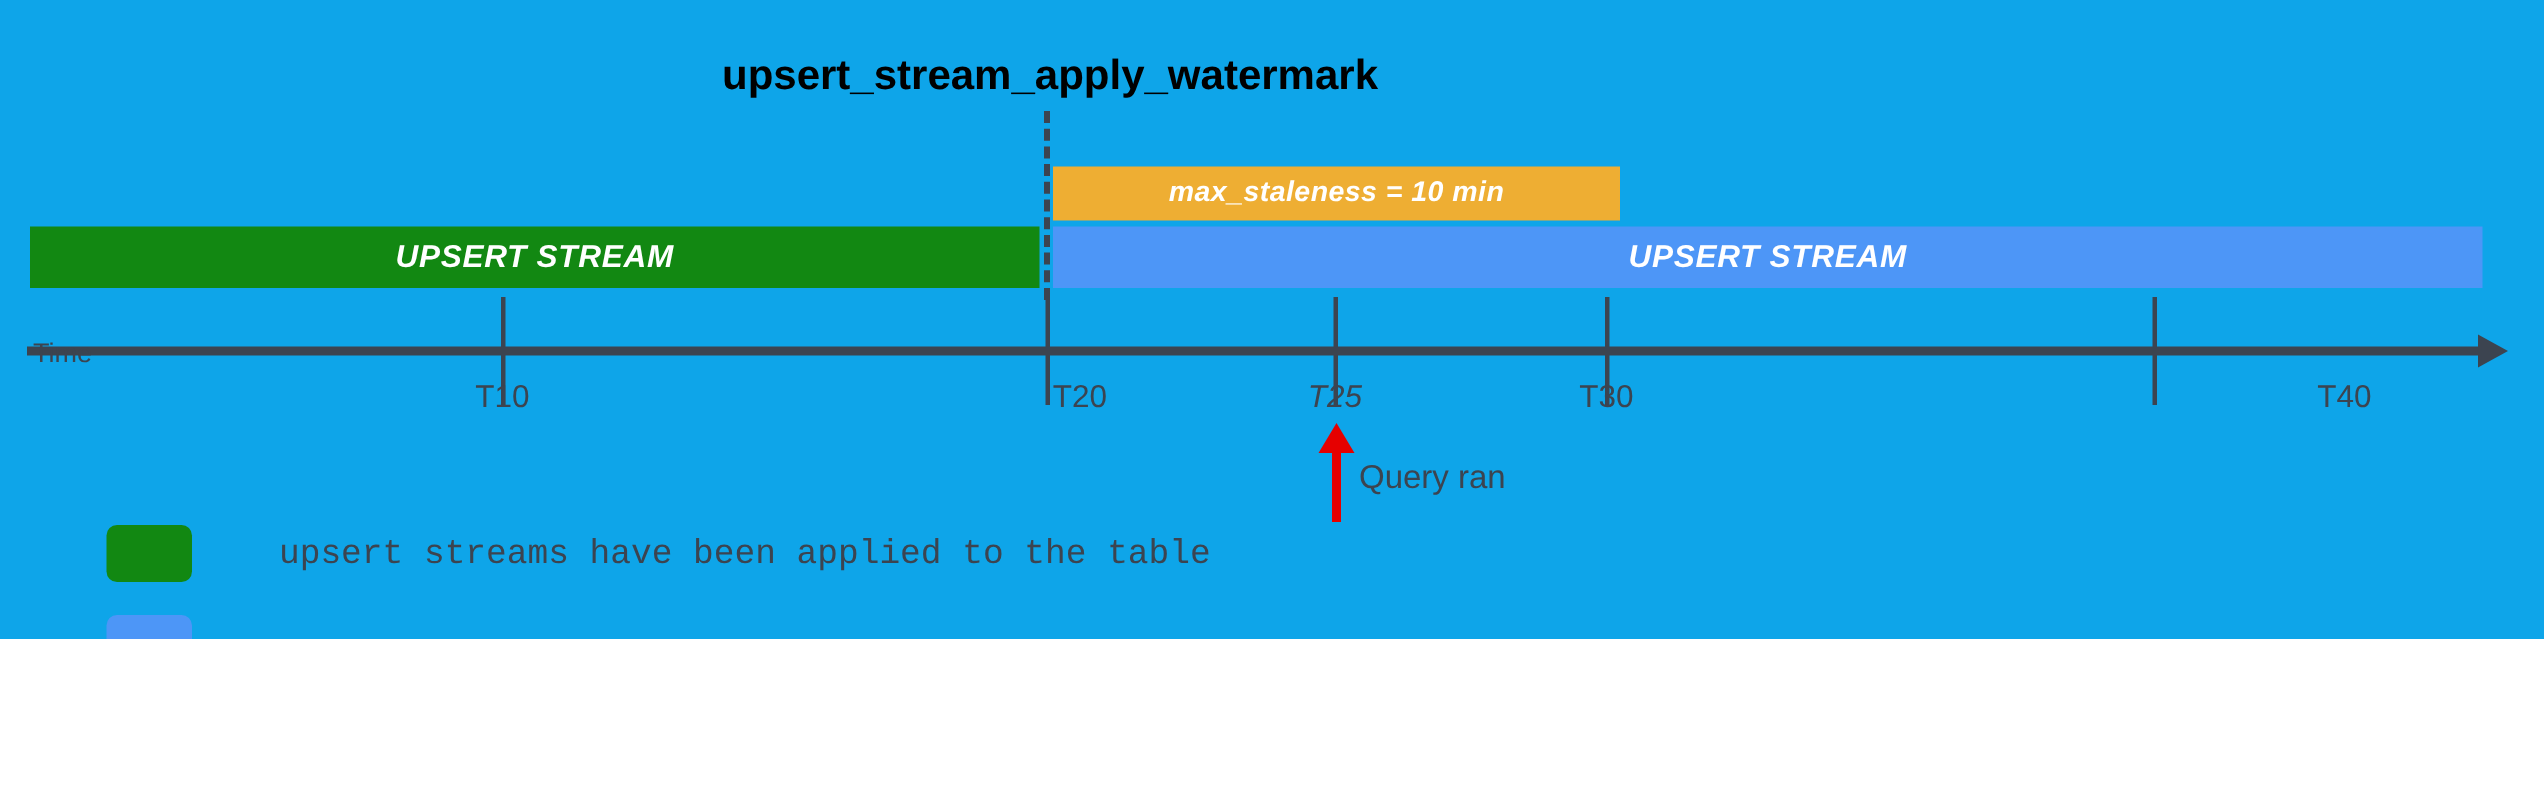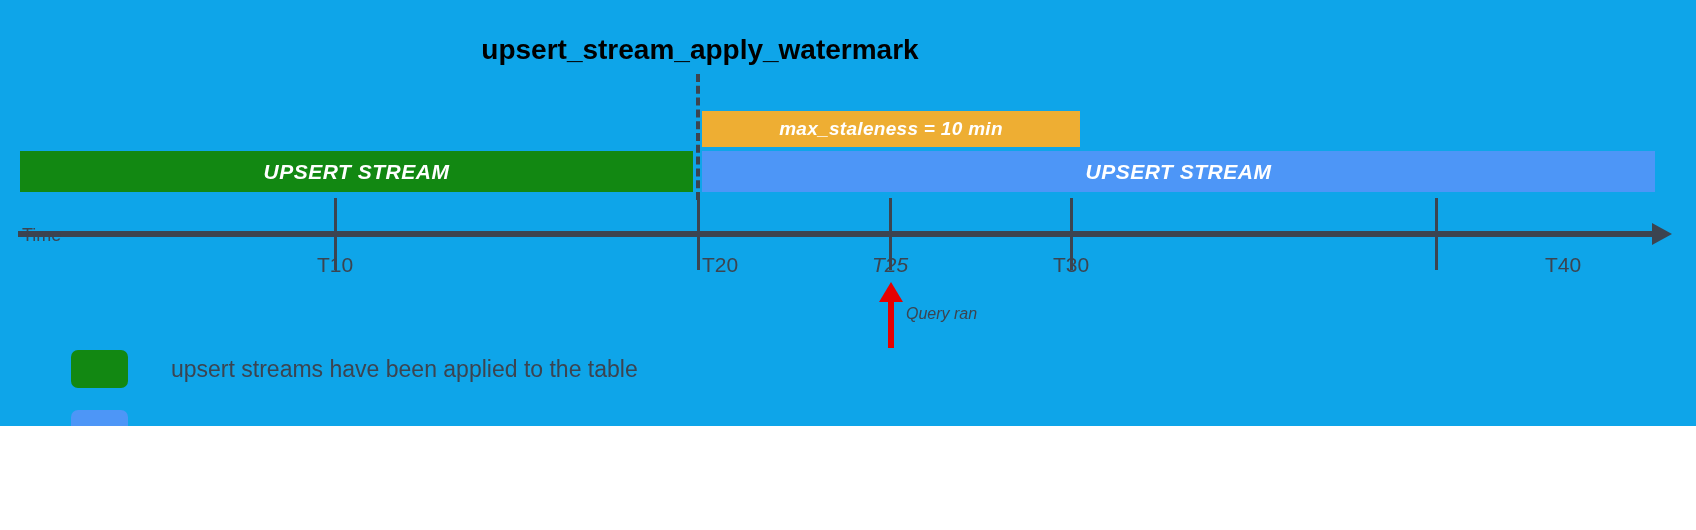--- a/index.html
+++ b/index.html
@@ -139,43 +139,43 @@
     width: 0;
     height: 0;
     border-left: 12px solid transparent;
     border-right: 12px solid transparent;
     border-bottom: 20px solid #e60000;
   }
   .query-label {
     position: absolute;
     left: 906px;
     top: 305px;
-    font-size: 16px;
-    color: #3c4450;
-    white-space: nowrap;
-    font-style: italic;
+    font-size: 22px;
+    color: #3c4450;
+    white-space: nowrap;
   }
 
   
   .legend-item {
     position: absolute;
     display: flex;
     align-items: center;
   }
   .legend-swatch {
     width: 57px;
     height: 38px;
     border-radius: 7px;
     flex: none;
   }
   .legend-text {
-    margin-left: 43px;
+    margin-left: 58px;
     font-size: 23px;
     color: #3c4450;
     white-space: nowrap;
+    font-family: Liberation Mono, monospace;
   }
   .legend-1 { left: 71px; top: 350px; }
   .legend-2 { left: 71px; top: 410px; }
 </style>
 </head>
 <body>
 
 <div id="canvas">
 
   <div class="title">upsert_stream_apply_watermark</div>

